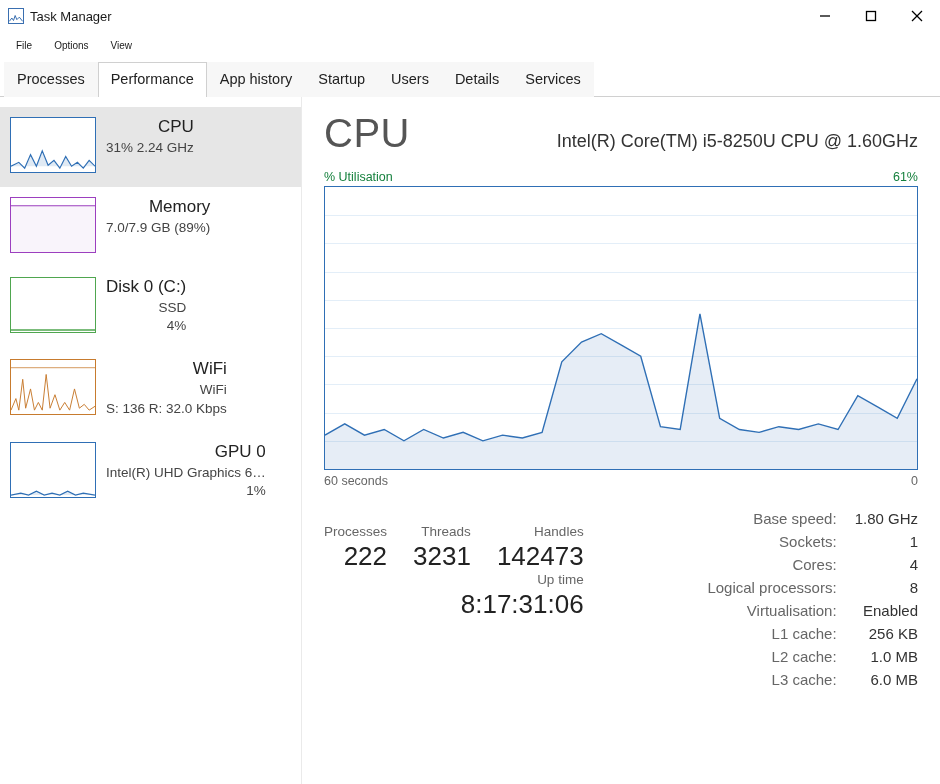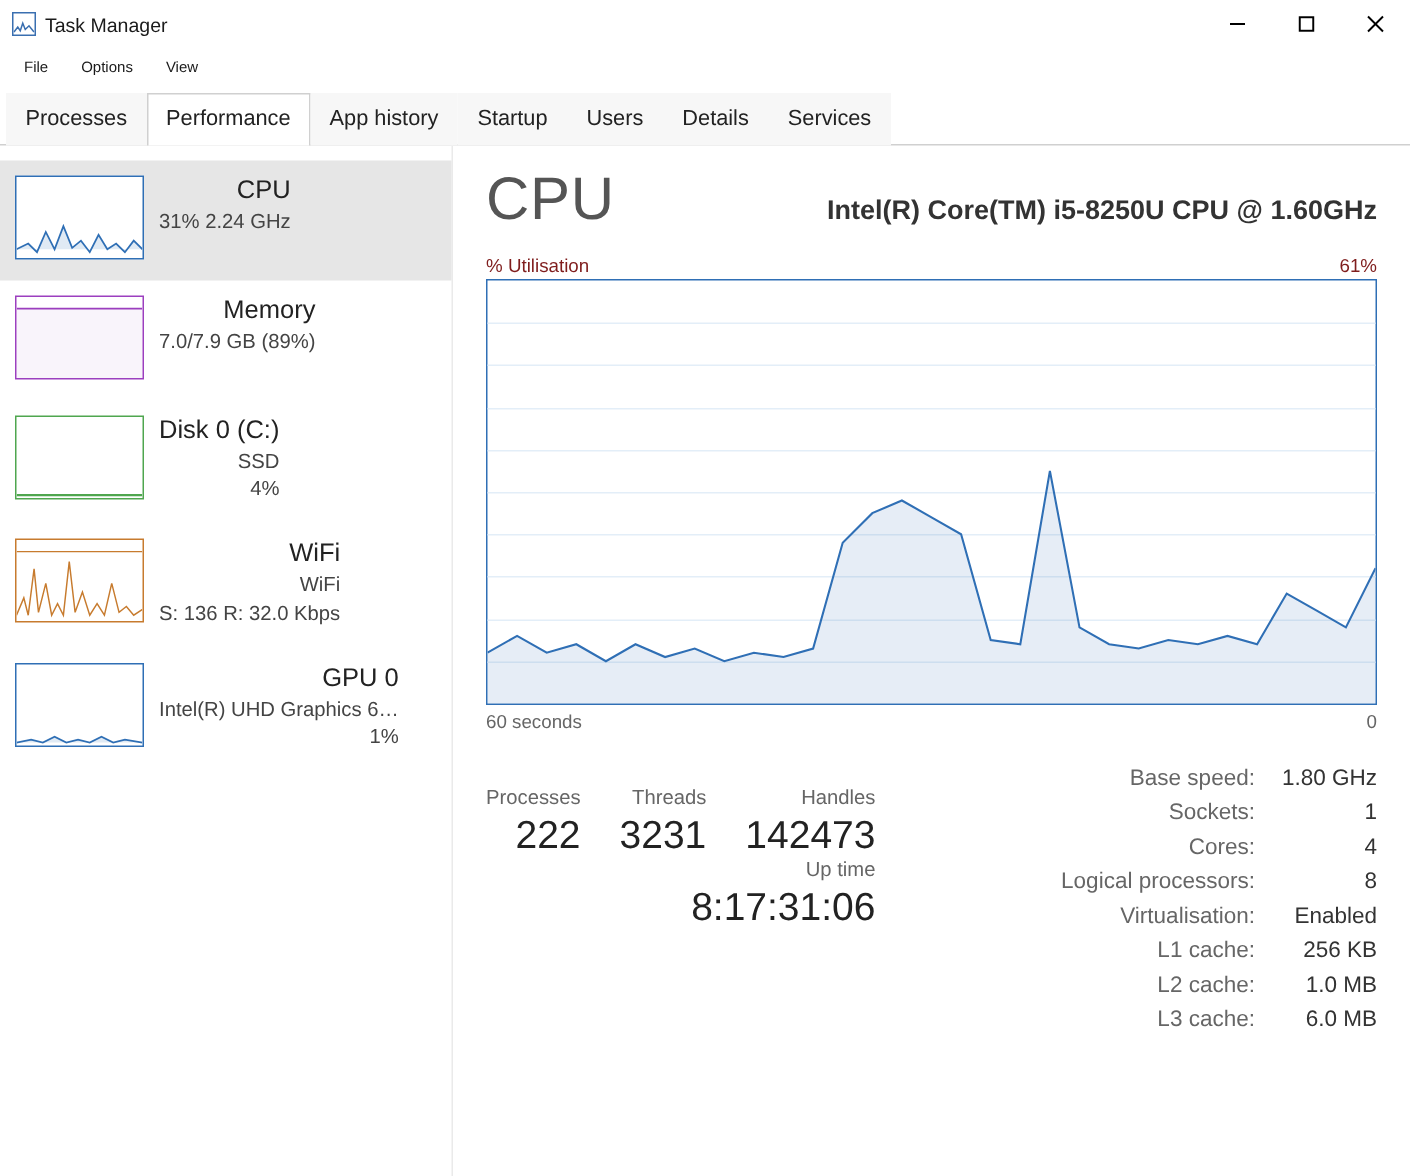--- a/index.html
+++ b/index.html
@@ -25,22 +25,22 @@
   .side-item.selected { background: #e6e6e6; }
   .thumb { width: 86px; height: 56px; border: 1px solid; position: relative; overflow: hidden; background:#fff; }
   .thumb svg { position:absolute; left:0; bottom:0; width:100%; height:100%; }
   .side-text { display: flex; flex-direction: column; }
   .side-title { font-size: 17px; color: #222; margin-bottom: 2px; }
   .side-sub { font-size: 13.5px; color: #444; line-height: 1.35; }
   
   .detail { flex: 1; padding: 14px 22px 10px 22px; position: relative; }
   .hdr { display: flex; align-items: baseline; justify-content: space-between; margin-bottom: 14px; }
   .hdr h1 { margin: 0; font-weight: 400; font-size: 40px; color: #555; letter-spacing: 0.5px; }
-  .hdr .model { font-size: 18px; color: #333; font-weight: bold; }
-  .chart-labels { display:flex; justify-content:space-between; font-size:12.5px; color:#7f1d1d; margin-bottom:2px; }
+  .hdr .model { font-size: 18px; color: #333; }
+  .chart-labels { display:flex; justify-content:space-between; font-size:12.5px; color:#15803d; margin-bottom:2px; }
   .big-chart { width: 100%; height: 284px; border: 1px solid #2f6fb5; position: relative; }
   .big-chart .grid-line { position:absolute; left:0; right:0; border-top:1px solid #e3eef8; }
   .big-chart svg.series { position:absolute; left:0; bottom:0; width:100%; height:100%; }
   .xaxis { display:flex; justify-content:space-between; font-size:12.5px; color:#666; margin-top:4px; }
   .stats-row { display:flex; margin-top:22px; gap: 36px; align-items:flex-start; }
   .stat-col { display:flex; gap: 26px; flex-wrap: wrap; max-width: 300px; }
   .stat { display:flex; flex-direction:column; }
   .stat .label { font-size:13.5px; color:#666; }
   .stat .value { font-size:26px; color:#222; margin-top:2px; }
   .uptime-block { }

